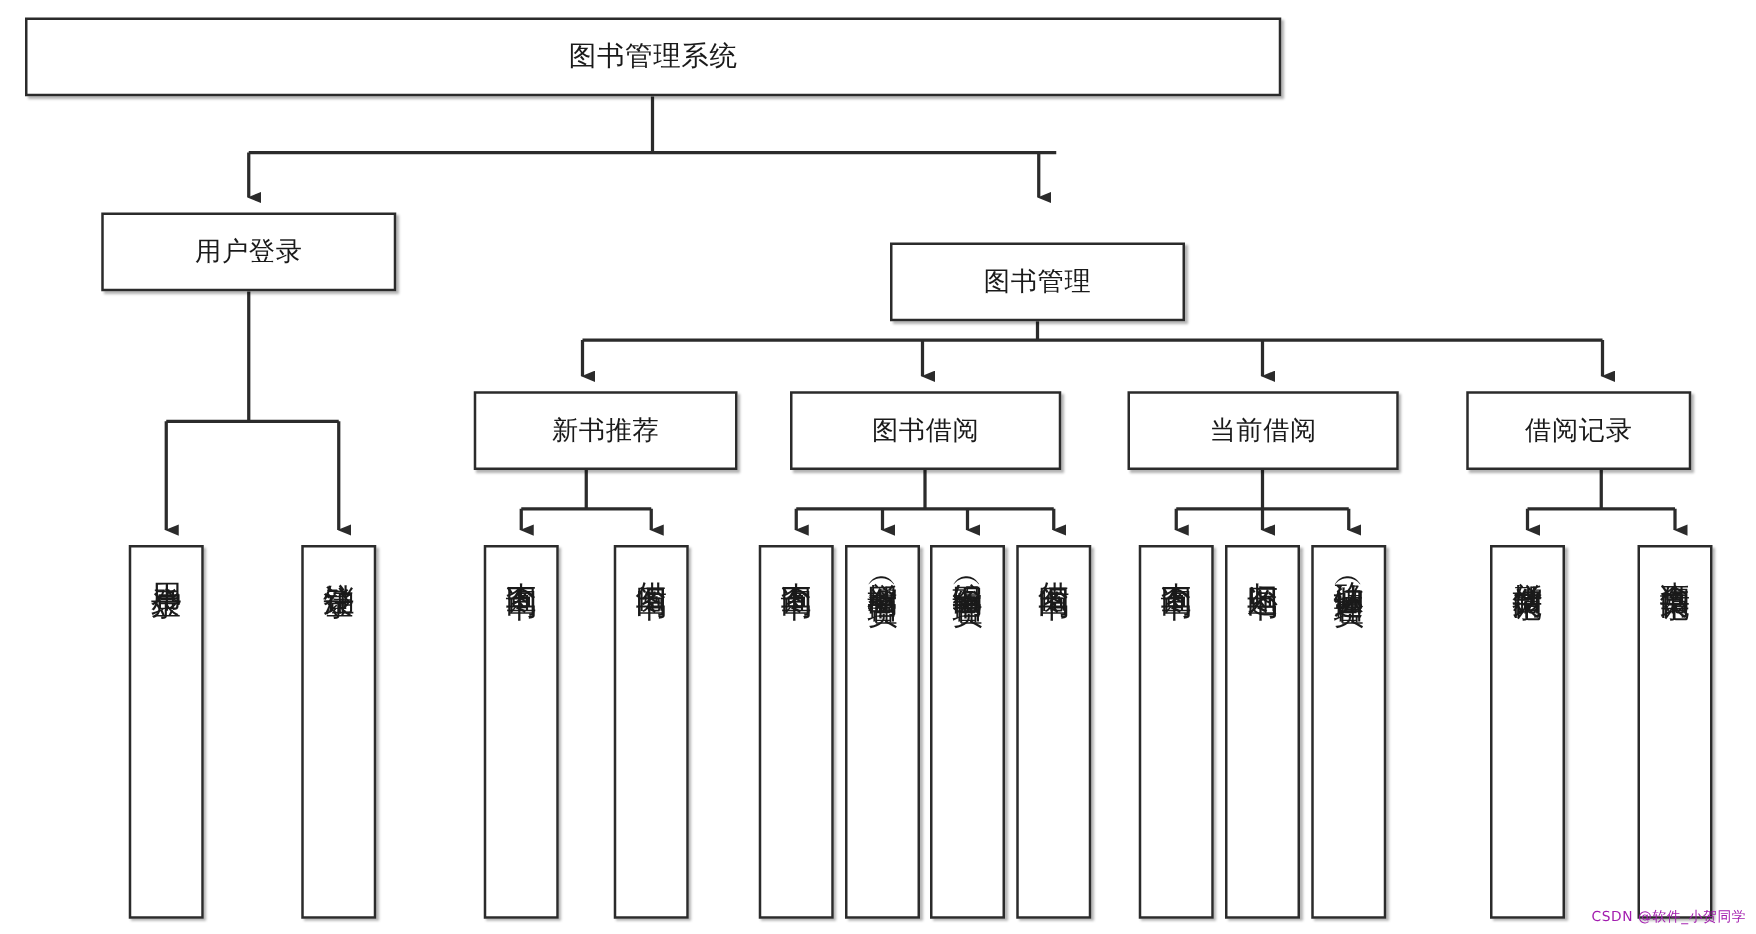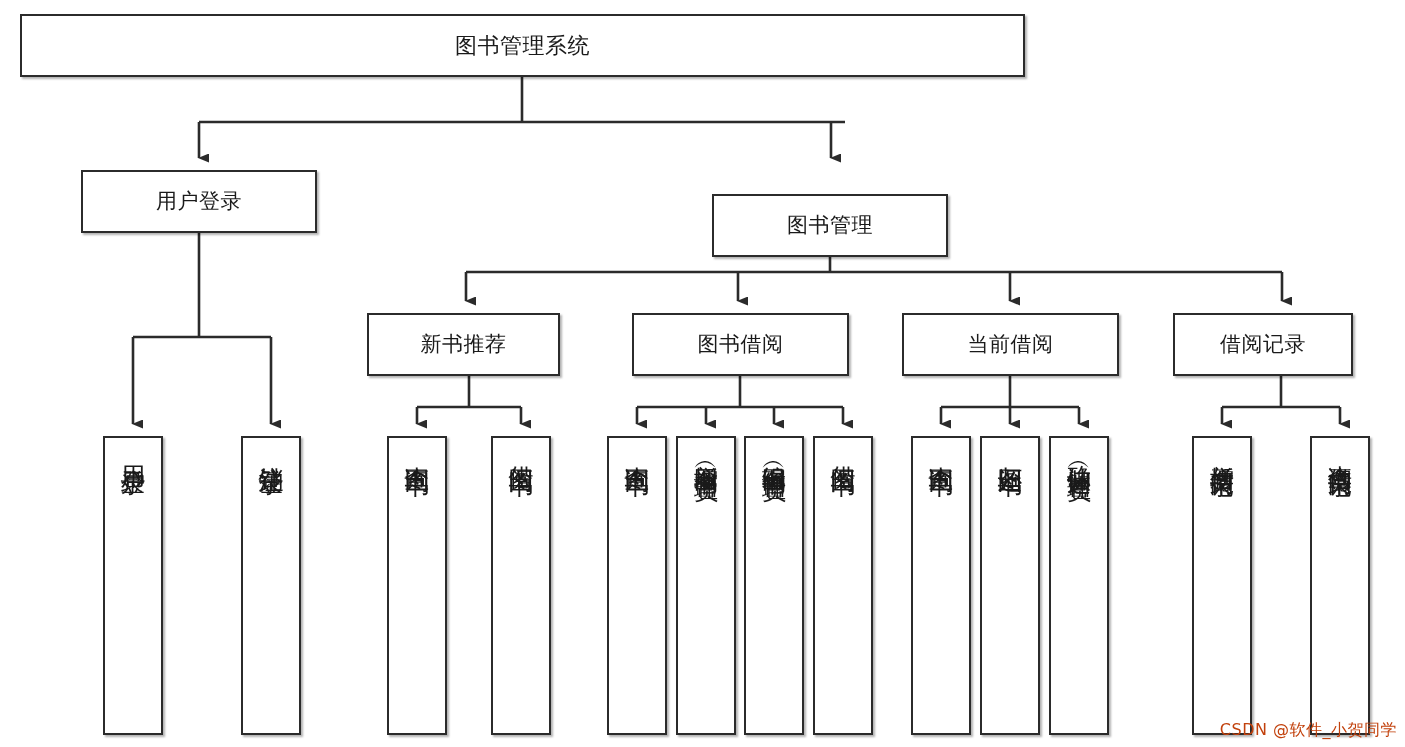--- a/index.html
+++ b/index.html
@@ -63,22 +63,22 @@
     letter-spacing: 2px;
     white-space: pre-line;
   }
   .node.v.tall .node-label {
     font-size: 24px;
   }
   #watermark {
     position: absolute;
     right: 8px;
     bottom: 6px;
-    font-size: 16px;
-    color: #c2410c;
+    font-size: 11px;
+    color: #a21caf;
     letter-spacing: 0.5px;
     white-space: nowrap;
     font-family: "DejaVu Sans", "Liberation Sans", sans-serif;
   }
 </style>
 </head>
 <body>
 
 <div id="diagram-root">
 
@@ -137,21 +137,21 @@
   </div>
 
   <div class="node h" style="left:81px; top:170px; width:236px; height:63px;">
     <span class="node-label">用户登录</span>
   </div>
 
   <div class="node h" style="left:712px; top:170px; width:236px; height:63px;margin-top:24px;">
     <span class="node-label">图书管理</span>
   </div>
 
-  <div class="node h" style="left:367px; top:313px; width:193px; height:63px;">
+  <div class="node h" style="left:379px; top:313px; width:211px; height:63px;">
     <span class="node-label">新书推荐</span>
   </div>
 
   <div class="node h" style="left:902px; top:313px; width:217px; height:63px;">
     <span class="node-label">当前借阅</span>
   </div>
 
   <div class="node h" style="left:632px; top:313px; width:217px; height:63px;">
     <span class="node-label">图书借阅</span>
   </div>

